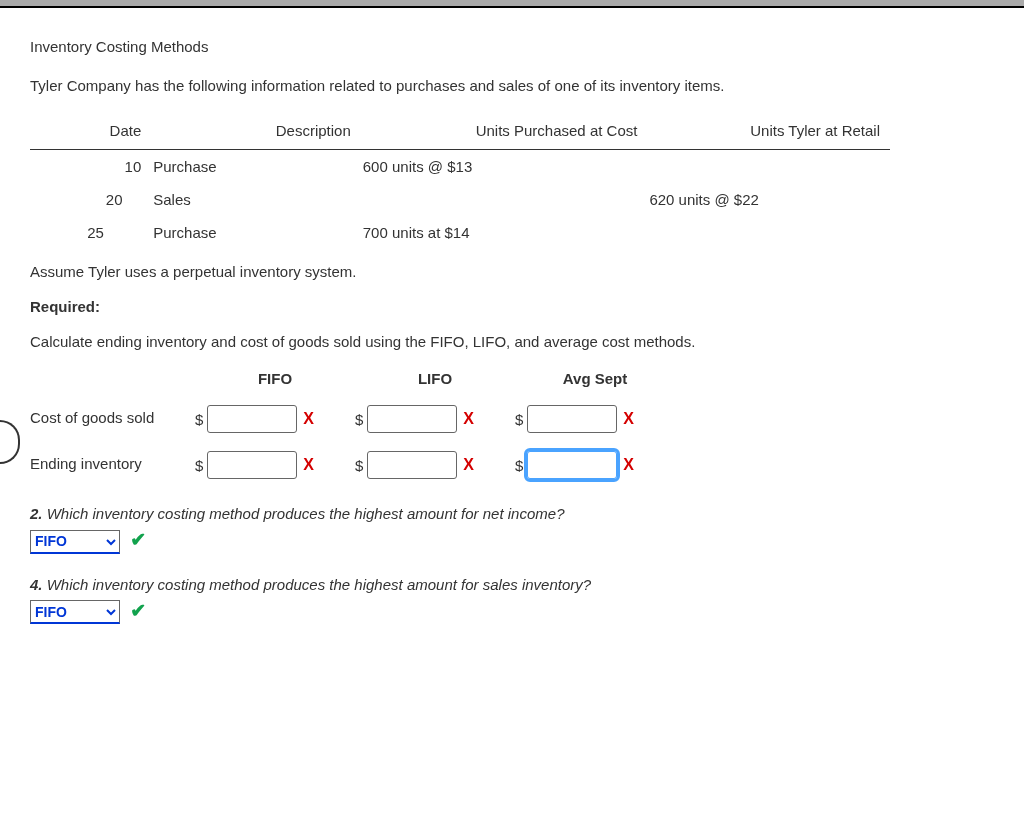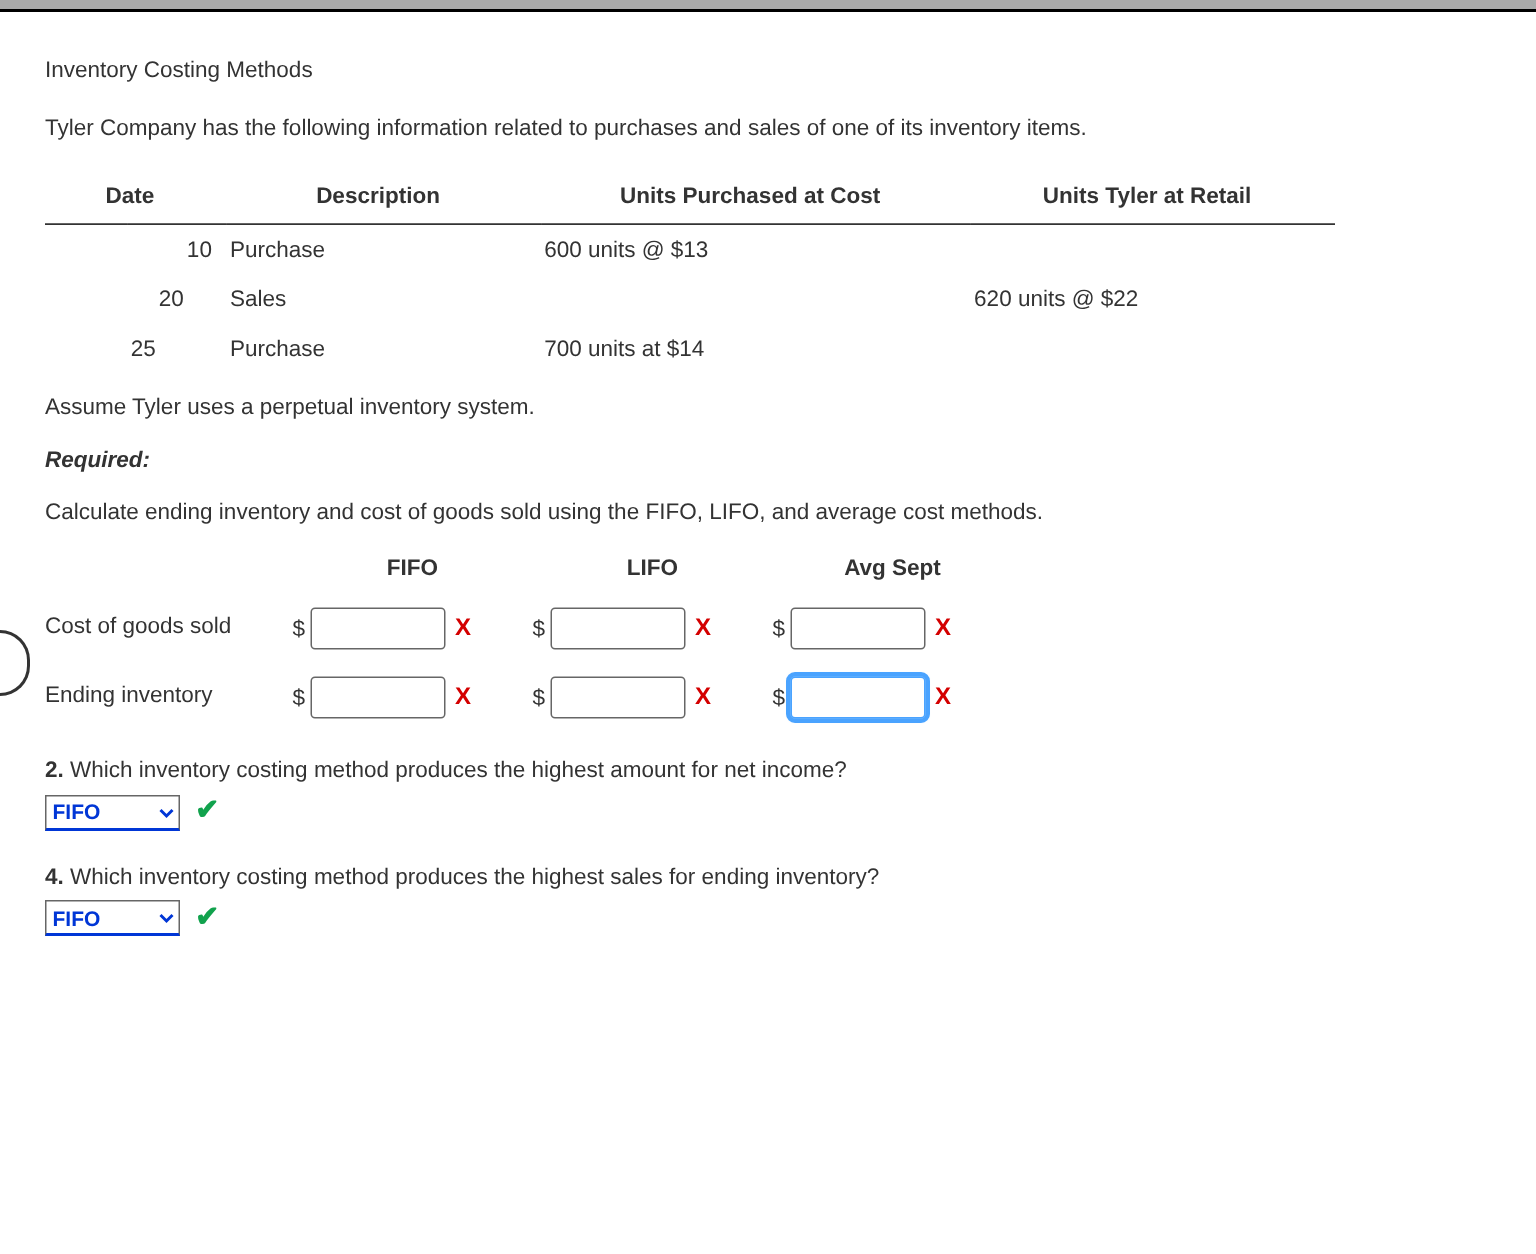--- a/index.html
+++ b/index.html
@@ -25,36 +25,36 @@
   .intro {
     margin-bottom: 22px;
   }
   table.data-table {
     border-collapse: collapse;
     width: 100%;
     max-width: 860px;
     margin-bottom: 10px;
   }
   table.data-table th {
-    text-align: center;
-    font-weight: bold;
+    text-align: right;
+    font-weight: normal;
     padding: 6px 10px 10px 2px;
     border-bottom: 1.5px solid #333;
   }
   table.data-table td {
     padding: 8px 10px 8px 2px;
     vertical-align: top;
   }
   .date-col { width: 60px; text-align: right; padding-right: 6px;}
   .month-col { width: 50px; text-align: left;}
   .desc-col { width: 190px; }
   .purch-col { width: 260px; }
   .sold-col { width: 220px; }
   .assume { margin: 14px 0 18px 0; }
-  .required { font-weight: bold; margin-bottom: 18px; font-style: italic; }
+  .required { font-weight: bold; margin-bottom: 18px; }
   .instruction { margin-bottom: 20px; }
   .answer-grid {
     display: grid;
     grid-template-columns: 165px 160px 160px 160px;
     row-gap: 18px;
     align-items: start;
     margin-bottom: 26px;
   }
   .answer-grid .hdr { font-weight: bold; text-align: center; }
   .answer-grid .lbl { padding-top: 4px; }
@@ -86,21 +86,21 @@
   }
   .mark-check {
     color: #11a24d;
     font-weight: bold;
     font-size: 19px;
     margin-left: 6px;
   }
   .question-block {
     margin-bottom: 22px;
   }
-  .question-text { margin-bottom: 6px; }
+  .question-text { margin-bottom: 6px; font-style: italic; }
   select.method {
     width: 90px;
     height: 24px;
     border: 1px solid #666;
     color: #0036d6;
     font-weight: bold;
     font-size: 14px;
     background: #fff;
     border-bottom: 2px solid #0036d6;
   }
@@ -214,19 +214,19 @@
     <div class="question-text">
       <b>2.</b><span> Which inventory costing method produces the highest amount for net income?</span>
     </div>
     <select class="method"><option value="FIFO">FIFO</option><option value="LIFO">LIFO</option><option value="Avg Cost">Avg Cost</option></select>
     <span class="mark-check">✔</span>
   </div>
 
 
   <div class="question-block">
     <div class="question-text">
-      <b>4.</b><span> Which inventory costing method produces the highest sales for ending inventory?</span>
+      <b>4.</b><span> Which inventory costing method produces the highest amount for sales inventory?</span>
     </div>
     <select class="method"><option value="FIFO">FIFO</option><option value="LIFO">LIFO</option><option value="Avg Cost">Avg Cost</option></select>
     <span class="mark-check">✔</span>
   </div>
 
 </div>
 
 </body></html>

